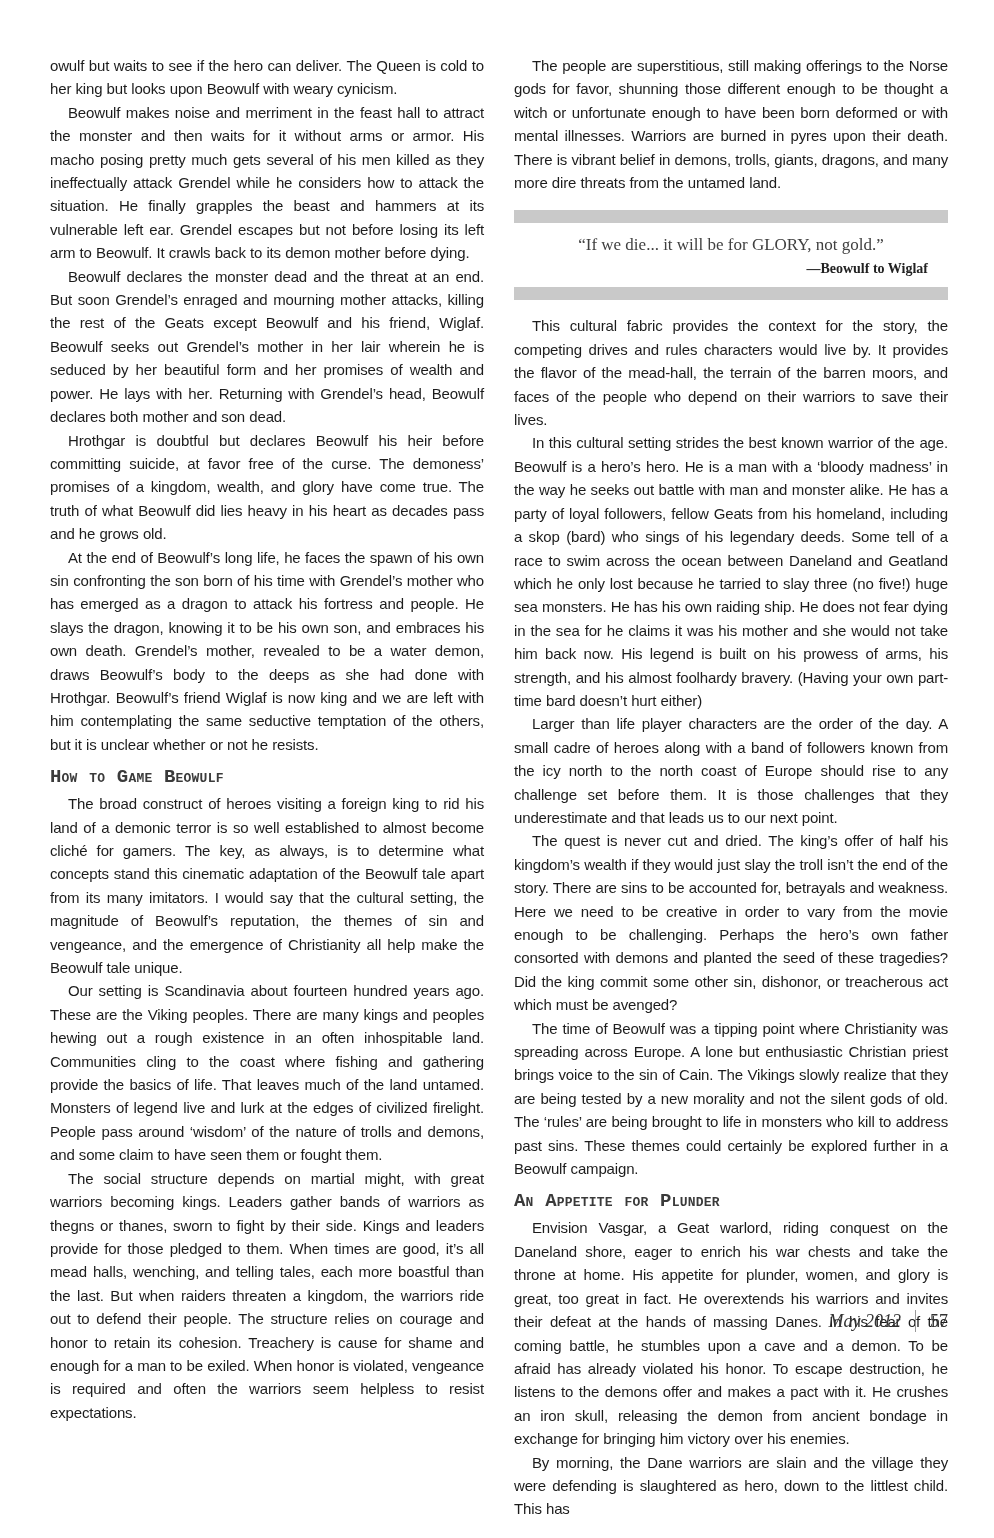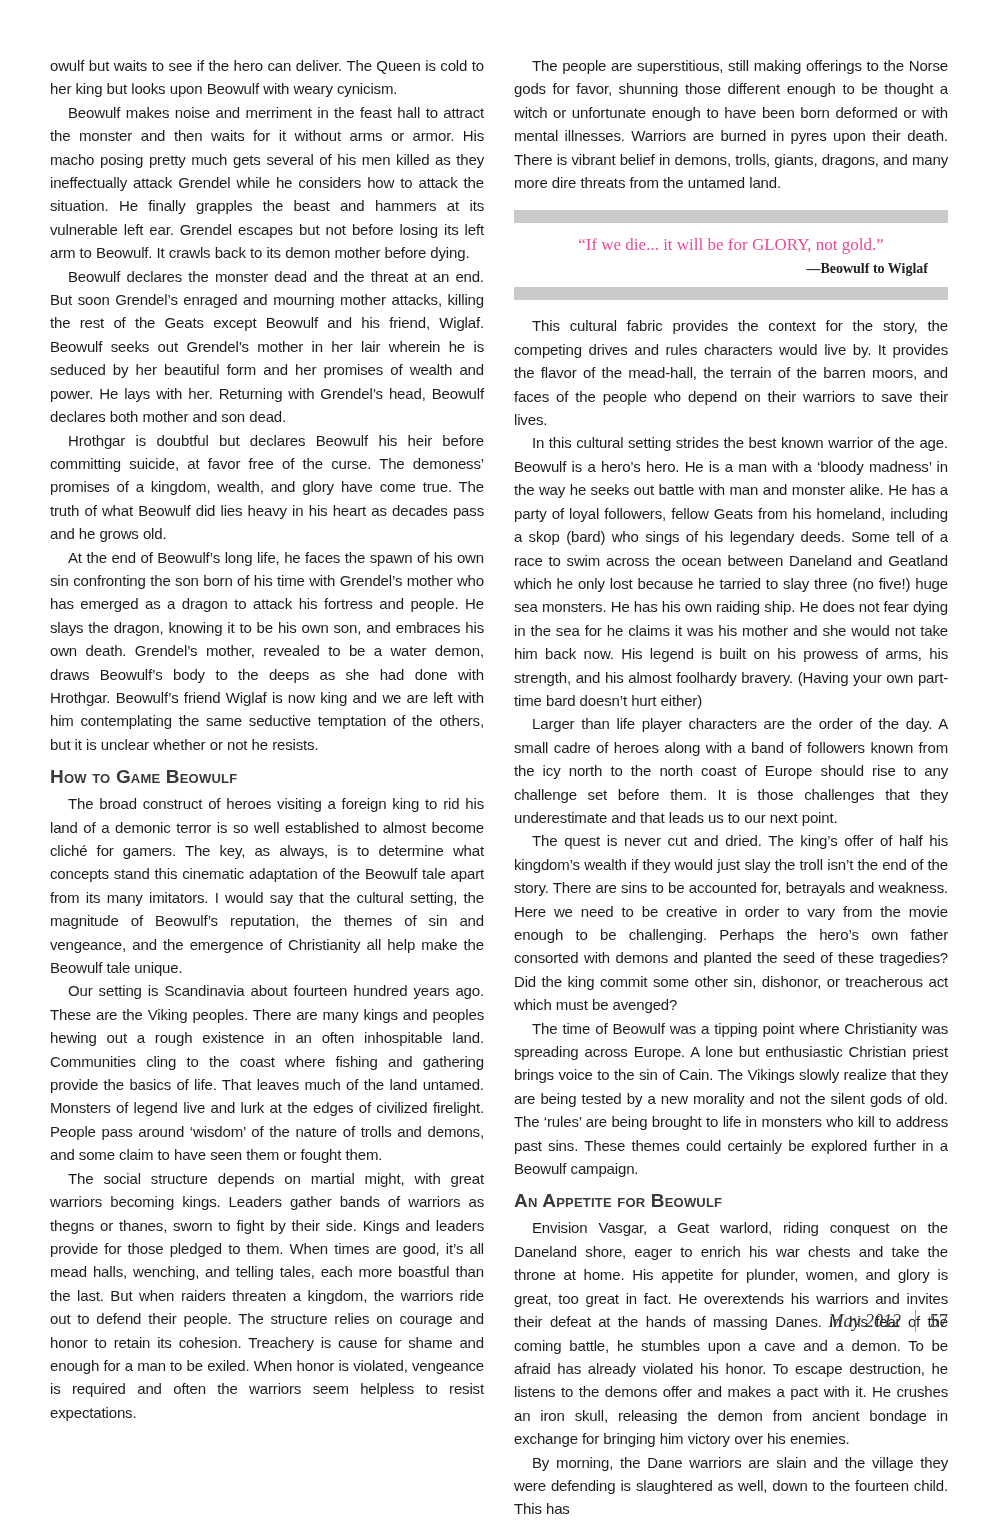--- a/index.html
+++ b/index.html
@@ -29,21 +29,21 @@
   p.body-para {
     font-size: 15px;
     line-height: 23.4px;
     letter-spacing: -0.15px;
     text-align: justify;
     text-indent: 18px;
     word-spacing: 0.2px;
   }
   p.body-para.no-indent { text-indent: 0; }
   h2.section-heading {
-    font-family: Liberation Sans, sans-serif;
+    font-family: Liberation Mono, monospace;
     font-variant: small-caps;
     font-weight: bold;
     font-size: 19px;
     letter-spacing: 0.2px;
     color: #3a3a3a;
     margin: 10px 0 4px 0;
   }
   .pull-quote {
     margin: 16px 0 14px 0;
   }
@@ -52,21 +52,21 @@
     background: #c9c9c9;
     width: 100%;
   }
   .pq-body {
     padding: 12px 6px 10px 6px;
     font-family: "Liberation Serif", serif;
   }
   .pq-text {
     text-align: center;
     font-size: 17px;
-    color: #ec4899;
+    color: #404040;
   }
   .pq-attribution {
     text-align: right;
     padding-right: 14px;
     margin-top: 6px;
     font-size: 14px;
     font-weight: bold;
     color: #222222;
   }
   .footer {
@@ -119,24 +119,24 @@
         </div>
         <div class="pq-bar"></div>
       </div>
 
       <p class="body-para">This cultural fabric provides the context for the story, the competing drives and rules characters would live by.  It provides the flavor of the mead-hall, the terrain of the barren moors, and faces of the people who depend on their warriors to save their lives.</p>
       <p class="body-para">In this cultural setting strides the best known warrior of the age. Beowulf is a hero’s hero.  He is a man with a ‘bloody madness’ in the way he seeks out battle with man and monster alike.  He has a party of loyal followers, fellow Geats from his homeland, including a skop (bard) who sings of his legendary deeds.  Some tell of a race to swim across the ocean between Daneland and Geatland which he only lost because he tarried to slay three (no five!) huge sea monsters.  He has his own raiding ship.  He does not fear dying in the sea for he claims it was his mother and she would not take him back now.  His legend is built on his prowess of arms, his strength, and his almost foolhardy bravery.  (Having your own part-time bard doesn’t hurt either)</p>
       <p class="body-para">Larger than life player characters are the order of the day.  A small cadre of heroes along with a band of followers known from the icy north to the north coast of Europe should rise to any challenge set before them.  It is those challenges that they underestimate and that leads us to our next point.</p>
       <p class="body-para">The quest is never cut and dried.  The king’s offer of half his kingdom’s wealth if they would just slay the troll isn’t the end of the story. There are sins to be accounted for, betrayals and weakness.  Here we need to be creative in order to vary from the movie enough to be challenging.  Perhaps the hero’s own father consorted with demons and planted the seed of these tragedies?  Did the king commit some other sin, dishonor, or treacherous act which must be avenged?</p>
       <p class="body-para">The time of Beowulf was a tipping point where Christianity was spreading across Europe.  A lone but enthusiastic Christian priest brings voice to the sin of Cain.  The Vikings slowly realize that they are being tested by a new morality and not the silent gods of old.  The ‘rules’ are being brought to life in monsters who kill to address past sins.  These themes could certainly be explored further in a Beowulf campaign.</p>
 
-      <h2 class="section-heading">An Appetite for Beowulf</h2>
+      <h2 class="section-heading">An Appetite for Plunder</h2>
 
       <p class="body-para">Envision Vasgar, a Geat warlord, riding conquest on the Daneland shore, eager to enrich his war chests and take the throne at home.  His appetite for plunder, women, and glory is great, too great in fact.  He overextends his warriors and invites their defeat at the hands of massing Danes.  In his fear of the coming battle, he stumbles upon a cave and a demon.  To be afraid has already violated his honor.  To escape destruction, he listens to the demons offer and makes a pact with it. He crushes an iron skull, releasing the demon from ancient bondage in exchange for bringing him victory over his enemies.</p>
-      <p class="body-para">By morning, the Dane warriors are slain and the village they were defending is slaughtered as well, down to the fourteen child.  This has</p>
+      <p class="body-para">By morning, the Dane warriors are slain and the village they were defending is slaughtered as hero, down to the littlest child.  This has</p>
     </div>
 
   </div>
 
   <div class="footer">
     <span class="issue">May 2012</span>
     <span class="divider"></span>
     <span class="page-number">57</span>
   </div>
 </div>

